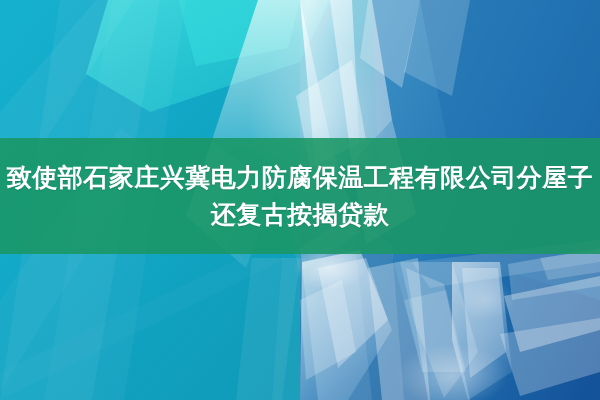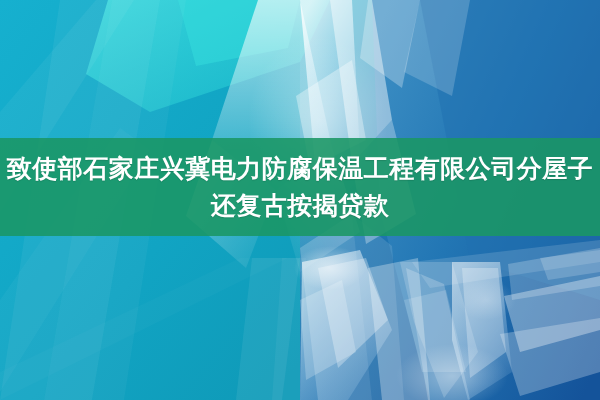--- a/index.html
+++ b/index.html
@@ -26,21 +26,21 @@
     pointer-events: none;
   }
   #bg-svg { display: block; }
 
   
   #caption-band {
     position: absolute;
     left: 0;
     top: 138px;
     width: 600px;
-    height: 98px;
+    height: 116px;
     background: rgba(26,150,100,0.88);
     display: flex;
     align-items: center;
     justify-content: flex-start;
     box-sizing: border-box;
     padding: 0 6px;
   }
   #caption-text {
     color: #ffffff;
     font-size: 25px;

